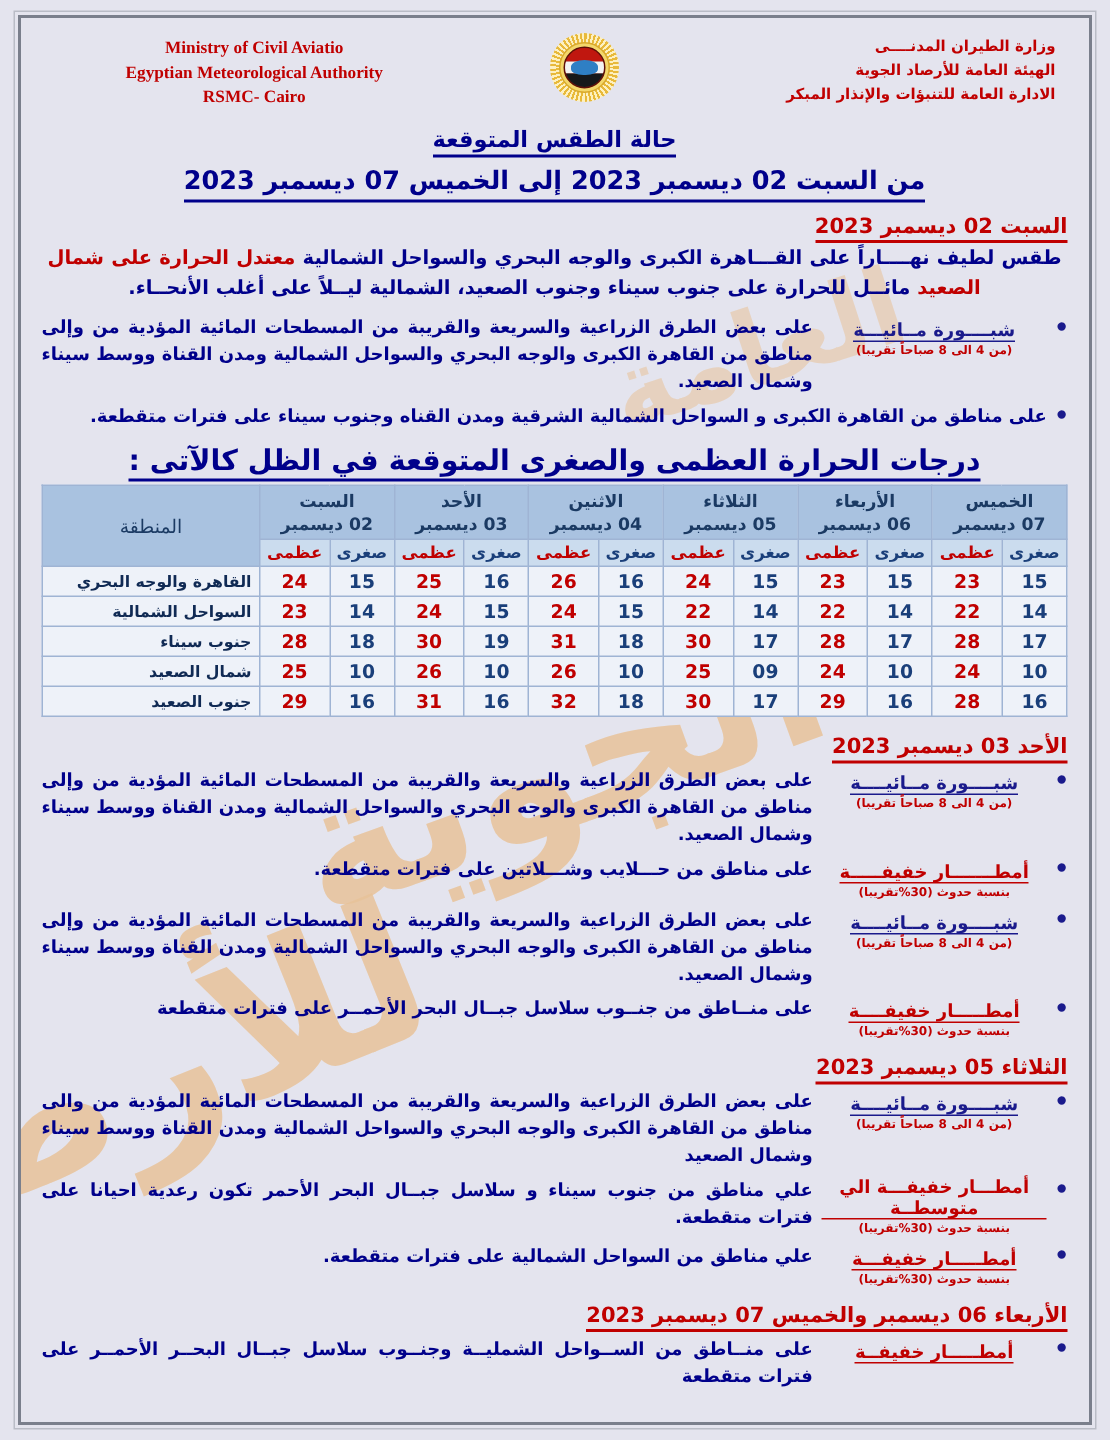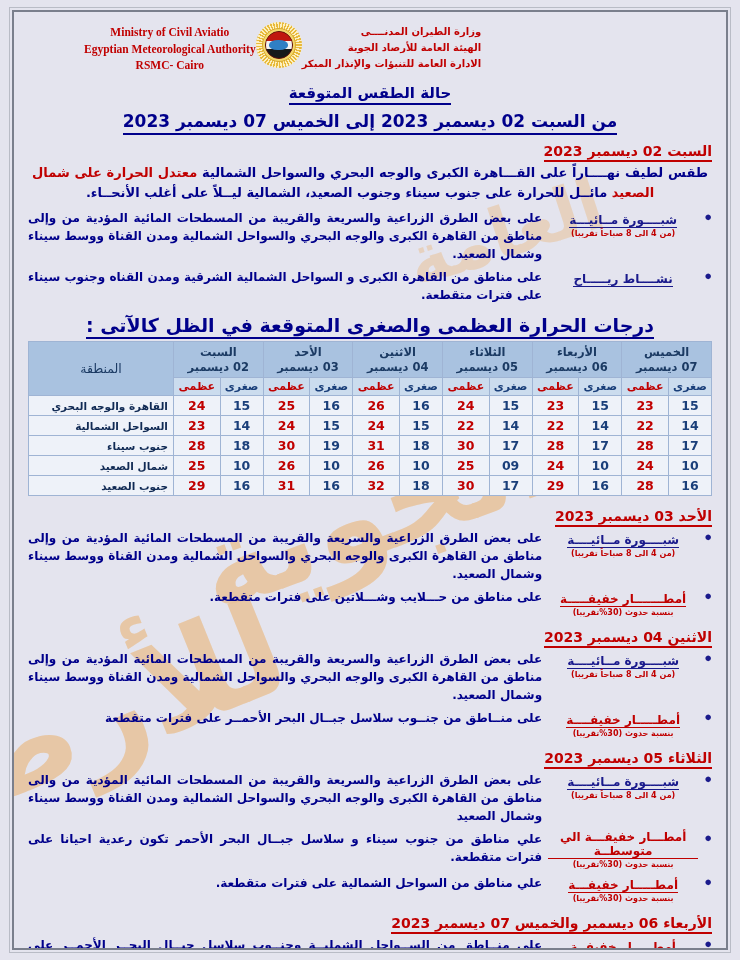--- a/index.html
+++ b/index.html
@@ -35,21 +35,21 @@
     white-space:nowrap;
     opacity:.85;
     z-index:0;
   }
   .wm1{top:430px;right:170px;font-size:120px;transform:rotate(-20deg);}
   .wm2{top:640px;right:430px;font-size:130px;transform:rotate(-22deg);}
   .wm3{top:180px;right:120px;font-size:70px;transform:rotate(-18deg);opacity:.55;}
   .content{position:relative;z-index:2;}
 
   
-  .hdr{display:flex;align-items:flex-start;justify-content:flex-start;direction:ltr;}
+  .hdr{display:flex;align-items:flex-start;justify-content:space-between;direction:ltr;}
   .hdr-en{
     color:#c00000;font-weight:bold;font-size:11.5px;line-height:1.45;
     text-align:center;padding-left:56px;padding-top:4px;
     font-family:"Liberation Serif",serif;
   }
   .hdr-ar{
     color:#c00000;font-weight:bold;font-size:10px;line-height:1.6;
     text-align:right;direction:rtl;padding-top:4px;padding-right:8px;
     font-family:"DejaVu Sans",sans-serif;
   }
@@ -215,24 +215,20 @@
           <span class="sub">(من 4 الى 8 صباحاً تقريبا)</span>
         </div>
         <div class="btext">
           <span>على بعض الطرق الزراعية والسريعة والقريبة من المسطحات المائية المؤدية من وإلى مناطق</span>
           <span>من القاهرة الكبرى والوجه البحري والسواحل الشمالية ومدن القناة ووسط سيناء وشمال الصعيد.</span>
         </div>
       </div>
 
       <div class="brow">
         <span class="bullet">●</span>
-        <div class="blabel">
-          <span class="t">نشــــاط ريـــــاح</span>
-          <span class="sub"></span>
-        </div>
         <div class="btext">
           <span>على مناطق من القاهرة الكبرى و السواحل الشمالية الشرقية ومدن القناه وجنوب سيناء</span>
           <span>على فترات متقطعة.</span>
         </div>
       </div>
 
       <div class="tbl-cap"><span>درجات الحرارة العظمى والصغرى المتوقعة في الظل كالآتى :</span></div>
       <table>
         <thead>
           <tr>
@@ -372,21 +368,20 @@
         <span class="bullet">●</span>
         <div class="blabel">
           <span class="t red">أمطـــــــار خفيفـــــة</span>
           <span class="sub">بنسبة حدوث (30%تقريبا)</span>
         </div>
         <div class="btext">
           <span>على مناطق من حـــلايب وشـــلاتين على فترات متقطعة.</span>
         </div>
       </div>
 
-      <div class="dayhead"><span>الاثنين 04 ديسمبر 2023</span></div>
       <div class="brow">
         <span class="bullet">●</span>
         <div class="blabel">
           <span class="t">شبــــورة مــائيــــة</span>
           <span class="sub">(من 4 الى 8 صباحاً تقريبا)</span>
         </div>
         <div class="btext">
           <span>على بعض الطرق الزراعية والسريعة والقريبة من المسطحات المائية المؤدية من وإلى مناطق</span>
           <span>من القاهرة الكبرى والوجه البحري والسواحل الشمالية ومدن القناة ووسط سيناء وشمال الصعيد.</span>
         </div>

